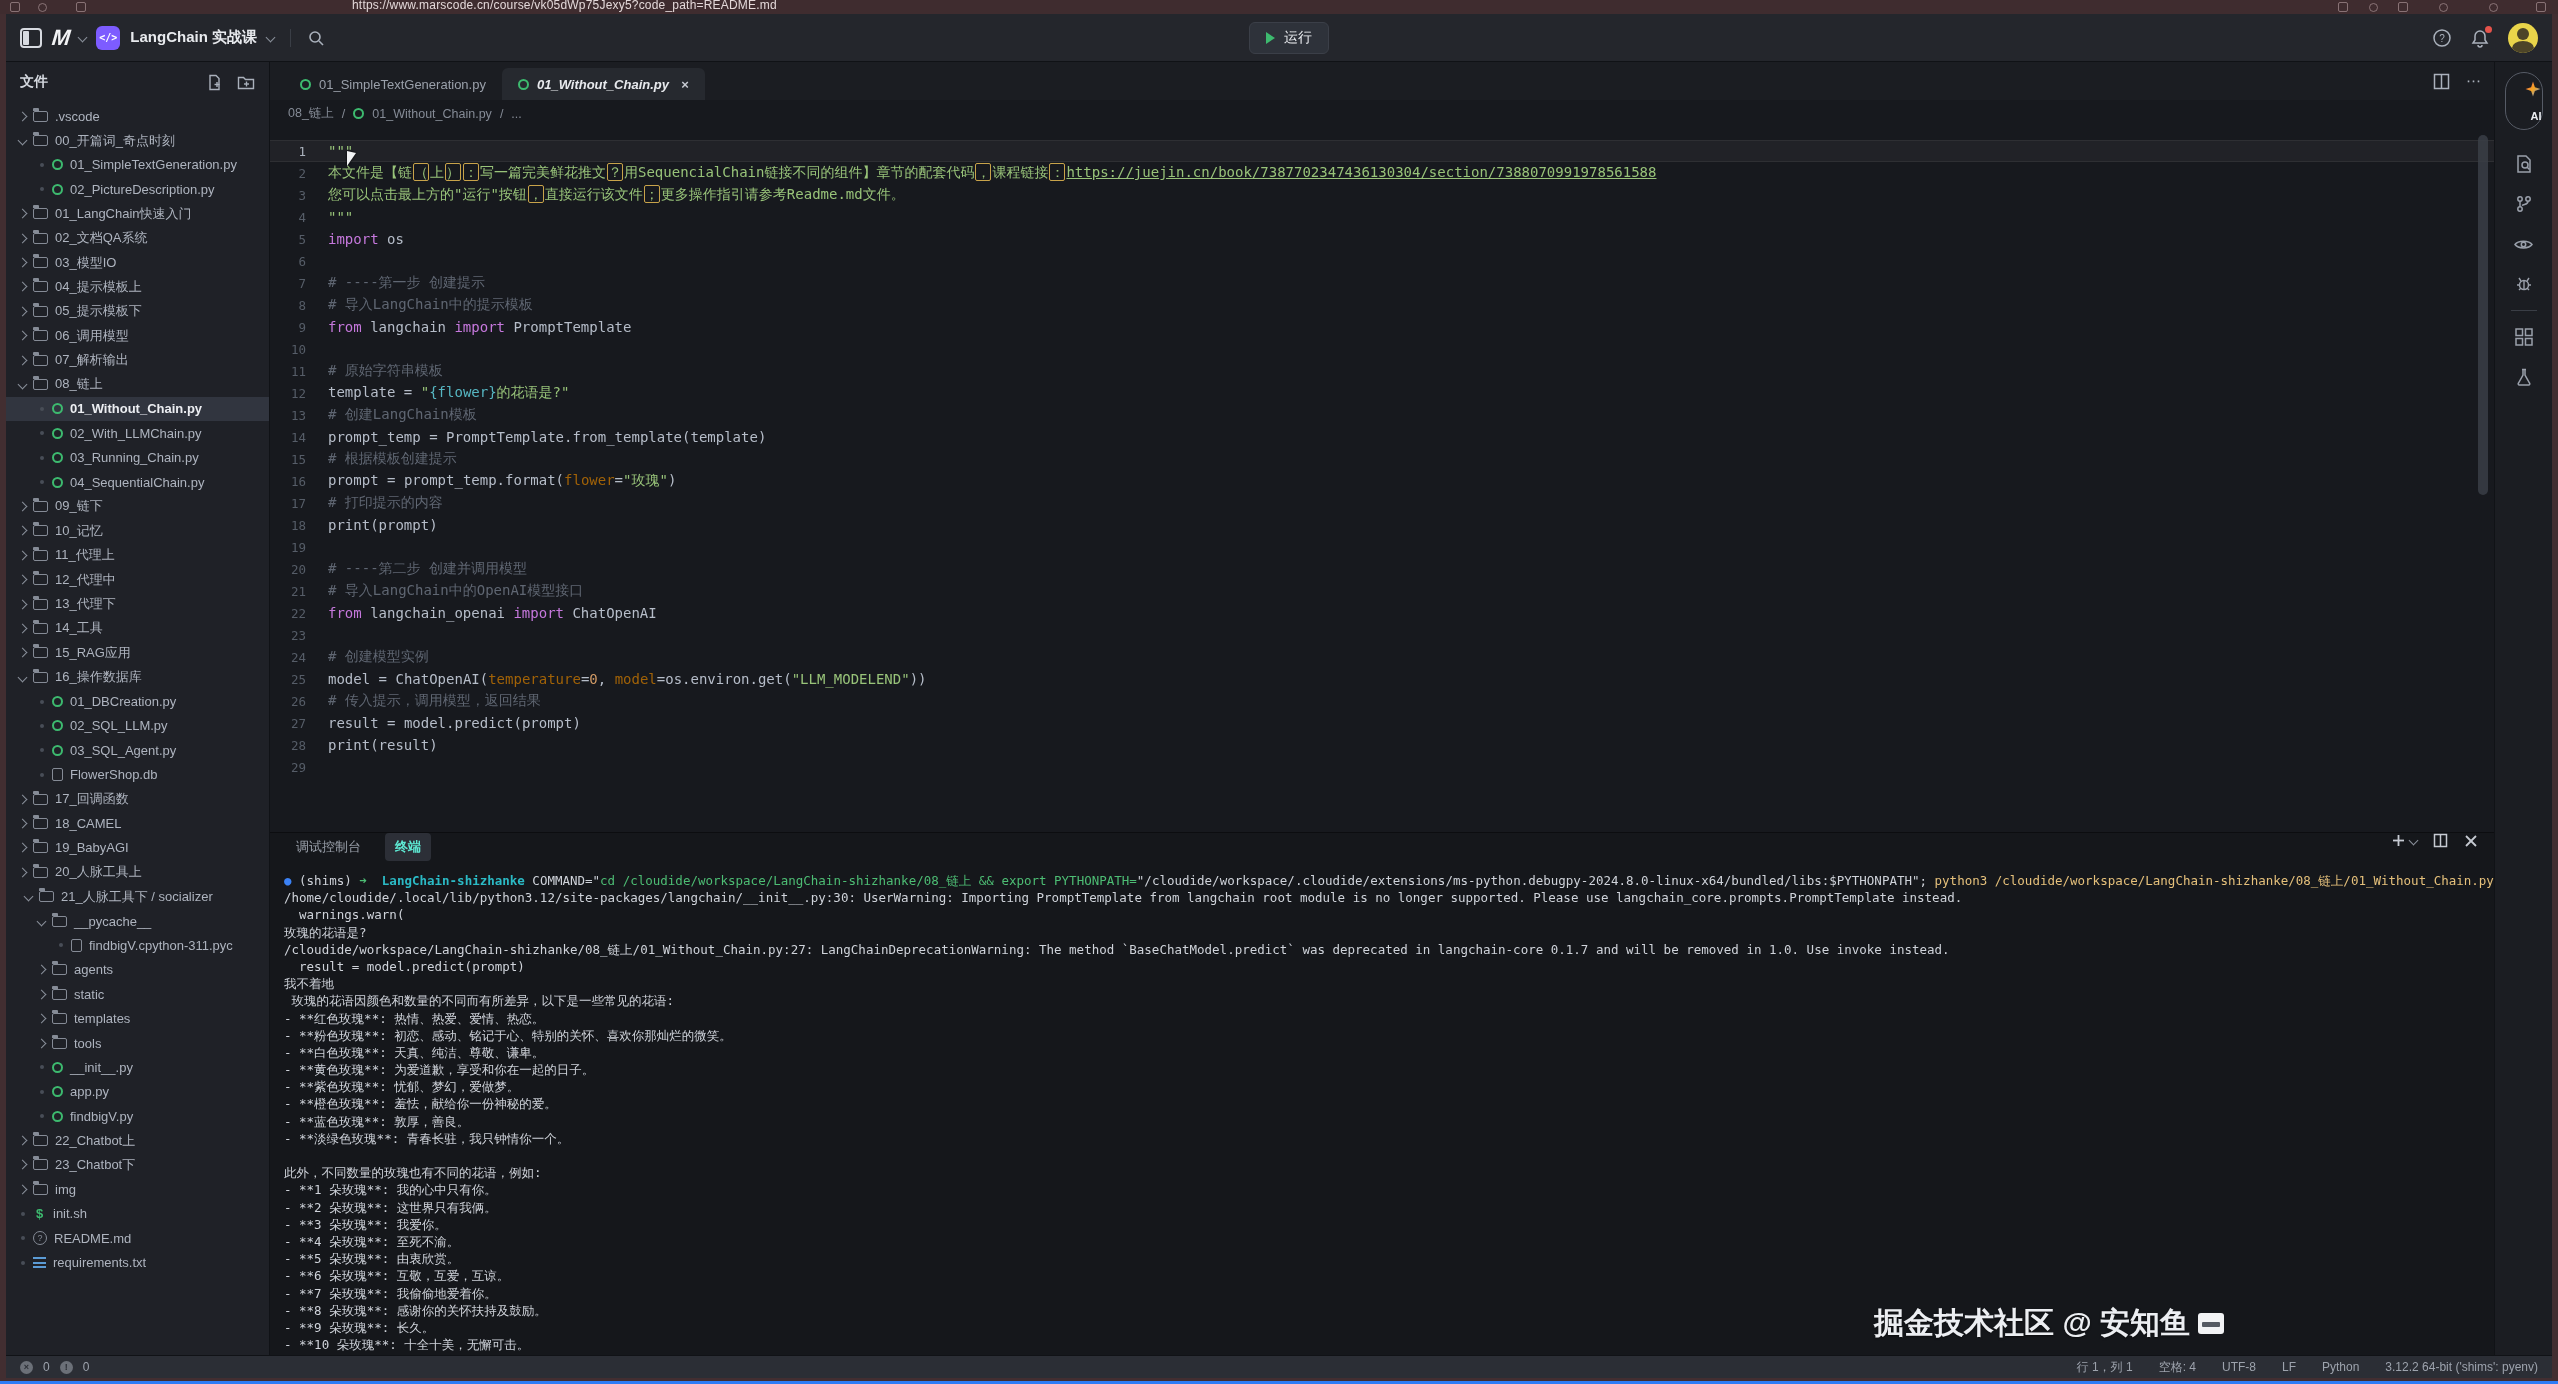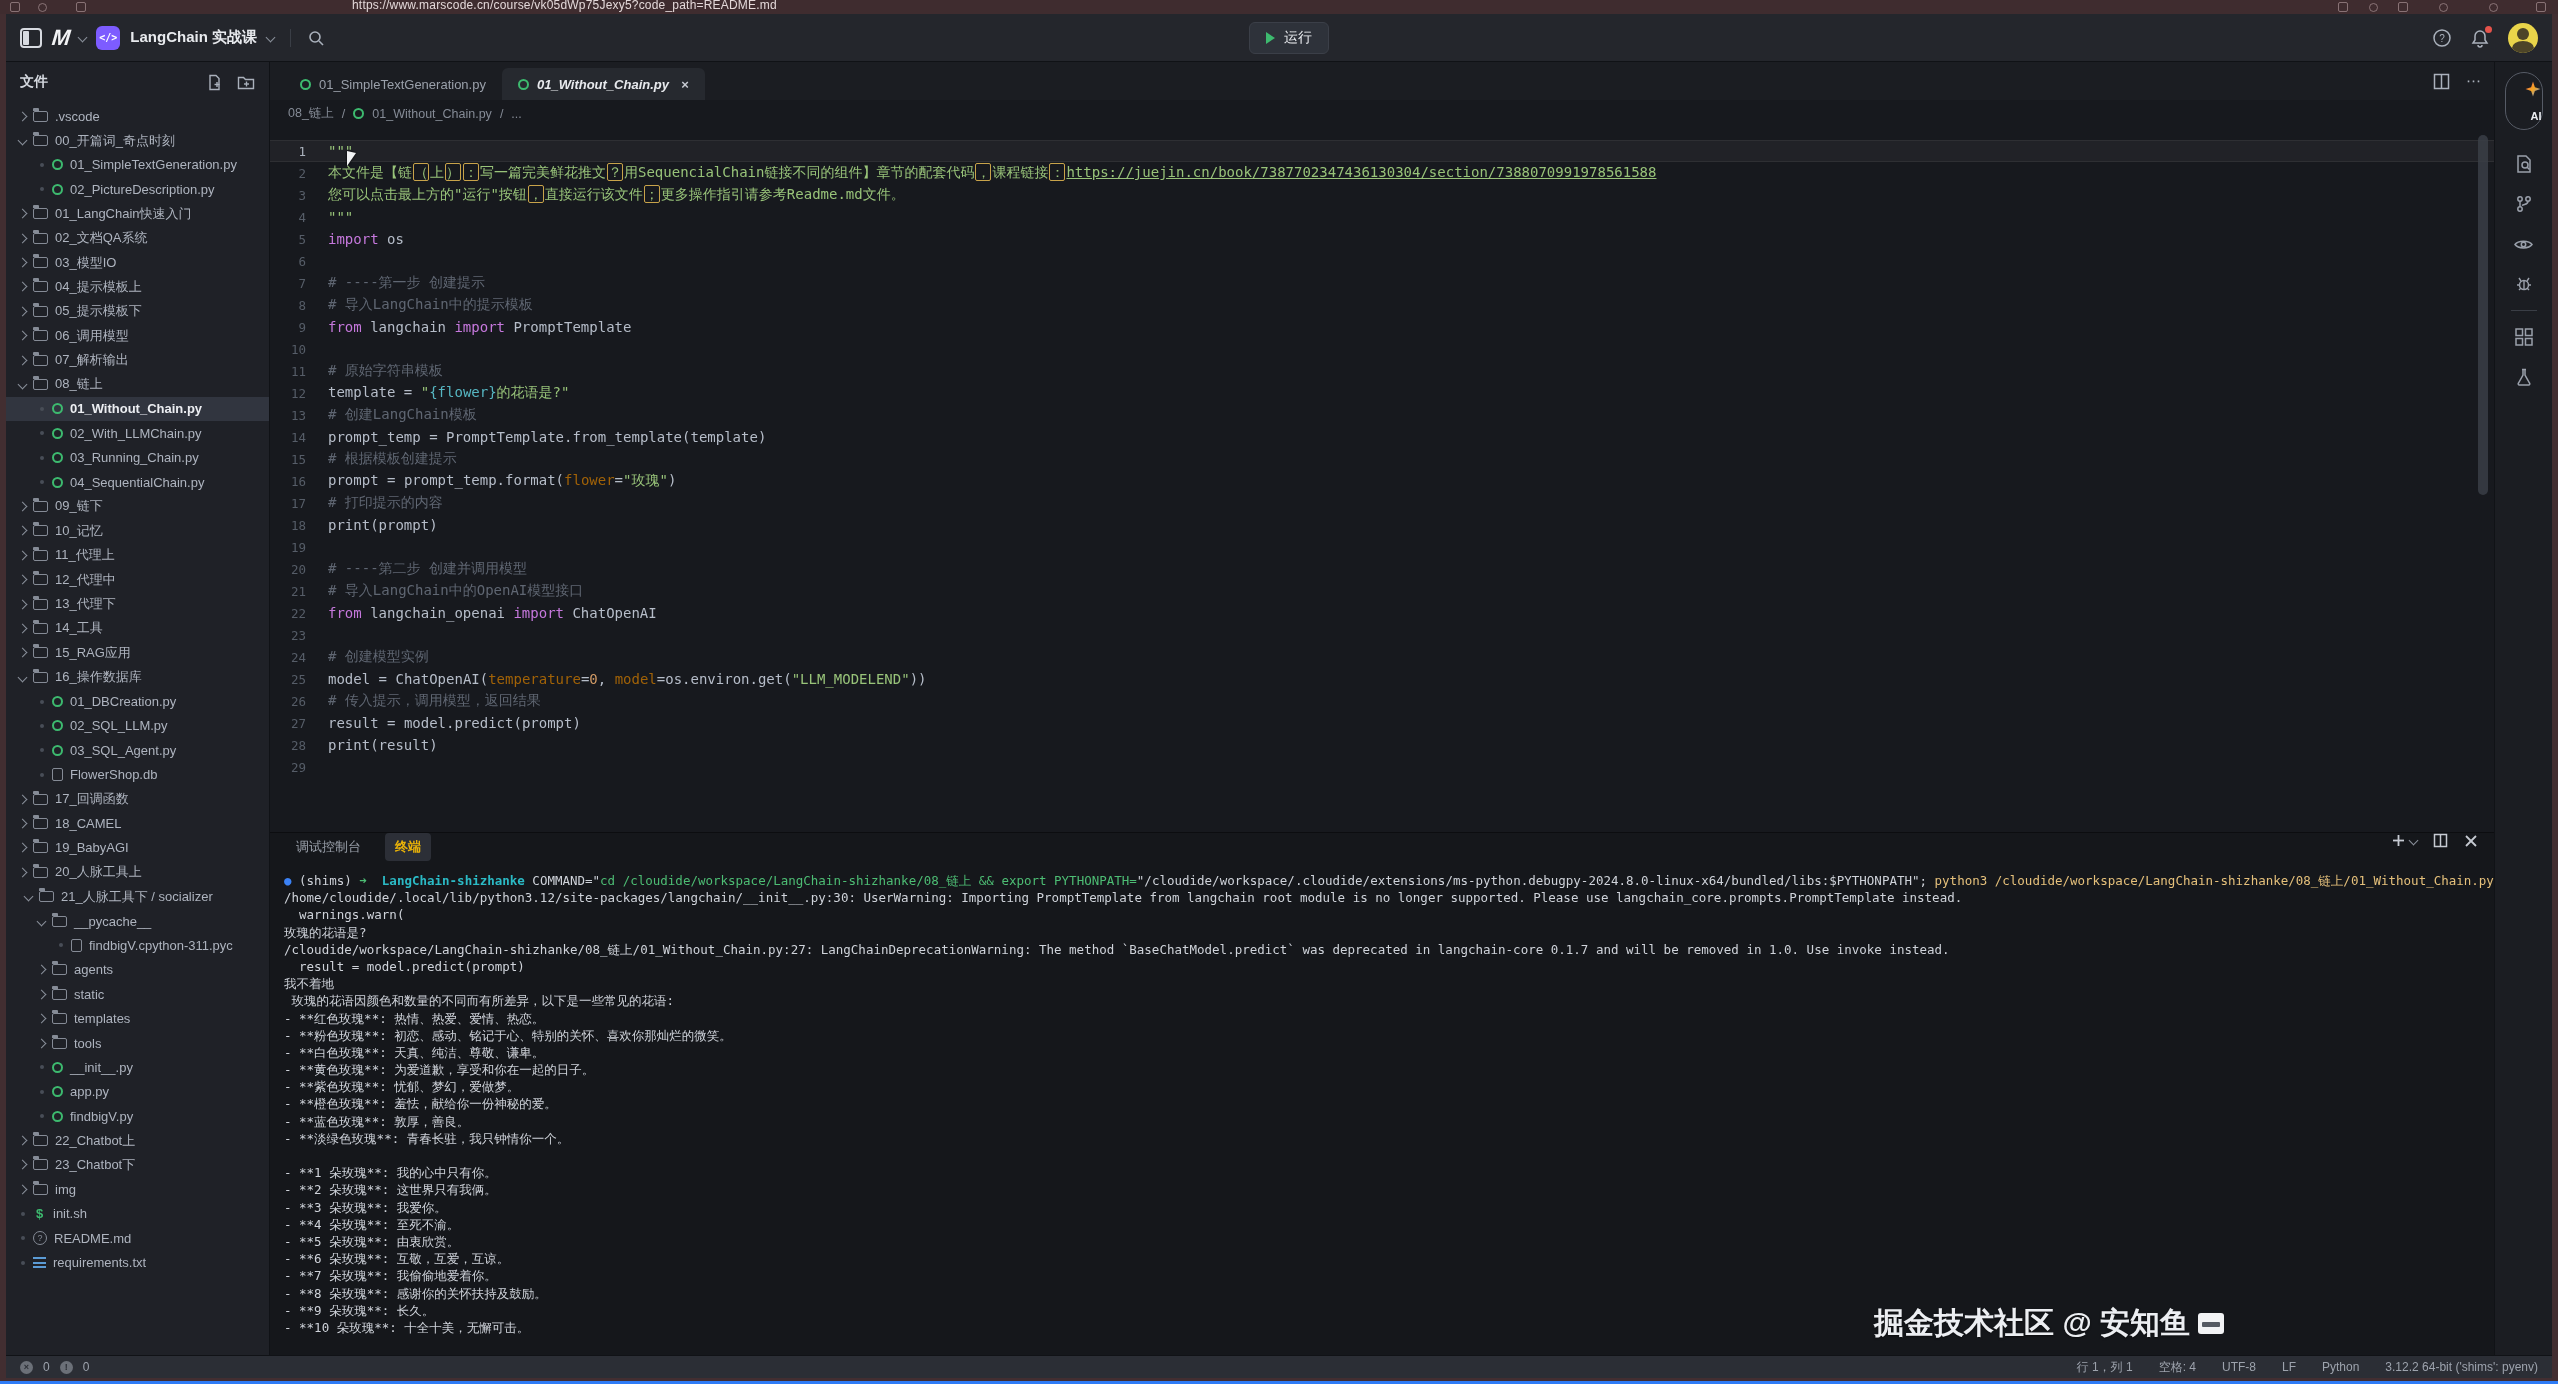--- a/index.html
+++ b/index.html
@@ -80,21 +80,21 @@
   .sg-interp{color:#56b6c2}.sg-param{color:#a16207}.sg-num{color:#d19a66}
   .sg-link{color:#98c379;text-decoration:underline}
   .sg-box{color:#98c379;border:1px solid #c8a34a;border-radius:2px;margin:0 1px}
   .ed-scrollbar{position:absolute;right:6px;top:8px;width:10px;height:360px;background:#3a3e46;border-radius:5px;opacity:.85}
   .mouse-cursor{position:absolute;left:77px;top:24px;width:0;height:0;border-left:9px solid #f2f3f5;border-bottom:13px solid transparent;border-top:2px solid transparent;filter:drop-shadow(0 0 1px #000)}
 
   
   .terminal{flex:0 0 523px;background:#15171b;border-top:1px solid #0c0d10;display:flex;flex-direction:column}
   .term-head{height:36px;display:flex;align-items:flex-start;padding:0 16px;gap:18px;flex:0 0 36px;position:relative}
   .term-tab{font-size:13px;color:#9aa0aa;cursor:pointer;padding:5px 10px;border-radius:4px}
-  .term-tab.active{background:#2c2f37;color:#eab308;font-weight:600}
+  .term-tab.active{background:#2c2f37;color:#5eead4;font-weight:600}
   .term-icons{position:absolute;right:16px;display:flex;align-items:center;gap:16px}
   .term-body{flex:1;padding:4px 0 0 14px;font-family:"DejaVu Sans Mono",monospace;overflow:hidden}
   .tline{height:17.2px;font-size:12.5px;white-space:pre;color:#cfd3da}
   .tg-w{color:#cfd3da}.tg-g{color:#4dbd74}.tg-gb{color:#4dbd74;font-weight:bold}
   .tg-c{color:#2bbac5;font-weight:bold}.tg-y{color:#e5c07b}.tg-dot{color:#3b82f6}
 
   
   .right-rail{width:58px;background:#1b1d22;border-left:1px solid #101216;display:flex;flex-direction:column;align-items:center;padding-top:10px;gap:0}
   .ai-pill{width:38px;height:58px;border:1px solid #565b66;border-radius:19px;display:flex;flex-direction:column;align-items:flex-end;justify-content:center;gap:12px;margin-bottom:14px;cursor:pointer}
   .ai-lbl{color:#eceef2;font-size:11px;font-weight:bold}
@@ -629,20 +629,21 @@
               <div class="tline"><span class="tg-w"> 玫瑰的花语因颜色和数量的不同而有所差异，以下是一些常见的花语:</span></div>
               <div class="tline"><span class="tg-w">- **红色玫瑰**: 热情、热爱、爱情、热恋。</span></div>
               <div class="tline"><span class="tg-w">- **粉色玫瑰**: 初恋、感动、铭记于心、特别的关怀、喜欢你那灿烂的微笑。</span></div>
               <div class="tline"><span class="tg-w">- **白色玫瑰**: 天真、纯洁、尊敬、谦卑。</span></div>
               <div class="tline"><span class="tg-w">- **黄色玫瑰**: 为爱道歉，享受和你在一起的日子。</span></div>
               <div class="tline"><span class="tg-w">- **紫色玫瑰**: 忧郁、梦幻，爱做梦。</span></div>
               <div class="tline"><span class="tg-w">- **橙色玫瑰**: 羞怯，献给你一份神秘的爱。</span></div>
               <div class="tline"><span class="tg-w">- **蓝色玫瑰**: 敦厚，善良。</span></div>
               <div class="tline"><span class="tg-w">- **淡绿色玫瑰**: 青春长驻，我只钟情你一个。</span></div>
               <div class="tline"><span class="tg-w"></span></div>
+              <div class="tline"><span class="tg-w">此外，不同数量的玫瑰也有不同的花语，例如:</span></div>
               <div class="tline"><span class="tg-w">- **1 朵玫瑰**: 我的心中只有你。</span></div>
               <div class="tline"><span class="tg-w">- **2 朵玫瑰**: 这世界只有我俩。</span></div>
               <div class="tline"><span class="tg-w">- **3 朵玫瑰**: 我爱你。</span></div>
               <div class="tline"><span class="tg-w">- **4 朵玫瑰**: 至死不渝。</span></div>
               <div class="tline"><span class="tg-w">- **5 朵玫瑰**: 由衷欣赏。</span></div>
               <div class="tline"><span class="tg-w">- **6 朵玫瑰**: 互敬，互爱，互谅。</span></div>
               <div class="tline"><span class="tg-w">- **7 朵玫瑰**: 我偷偷地爱着你。</span></div>
               <div class="tline"><span class="tg-w">- **8 朵玫瑰**: 感谢你的关怀扶持及鼓励。</span></div>
               <div class="tline"><span class="tg-w">- **9 朵玫瑰**: 长久。</span></div>
               <div class="tline"><span class="tg-w">- **10 朵玫瑰**: 十全十美，无懈可击。</span></div>

